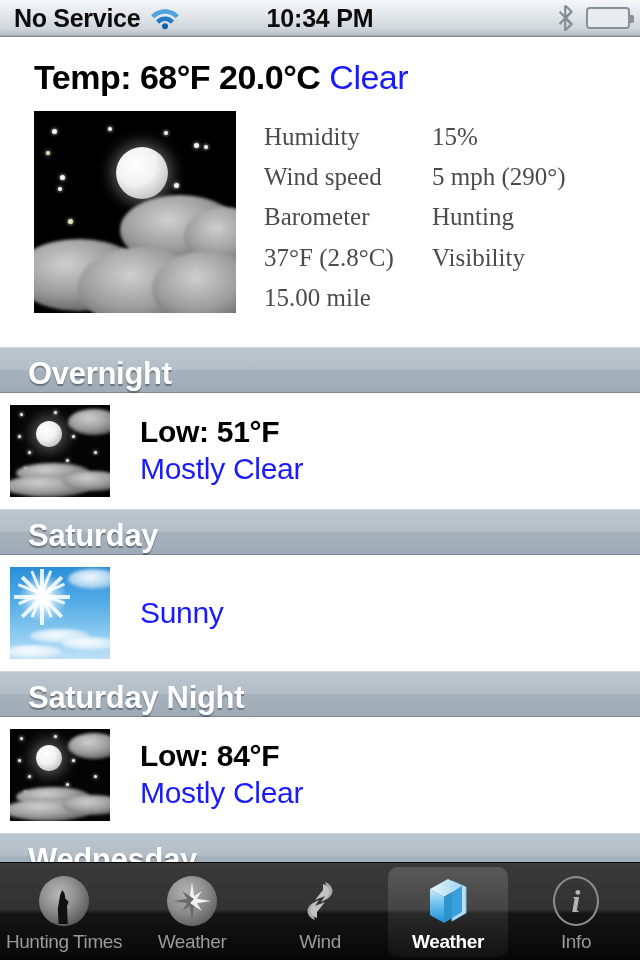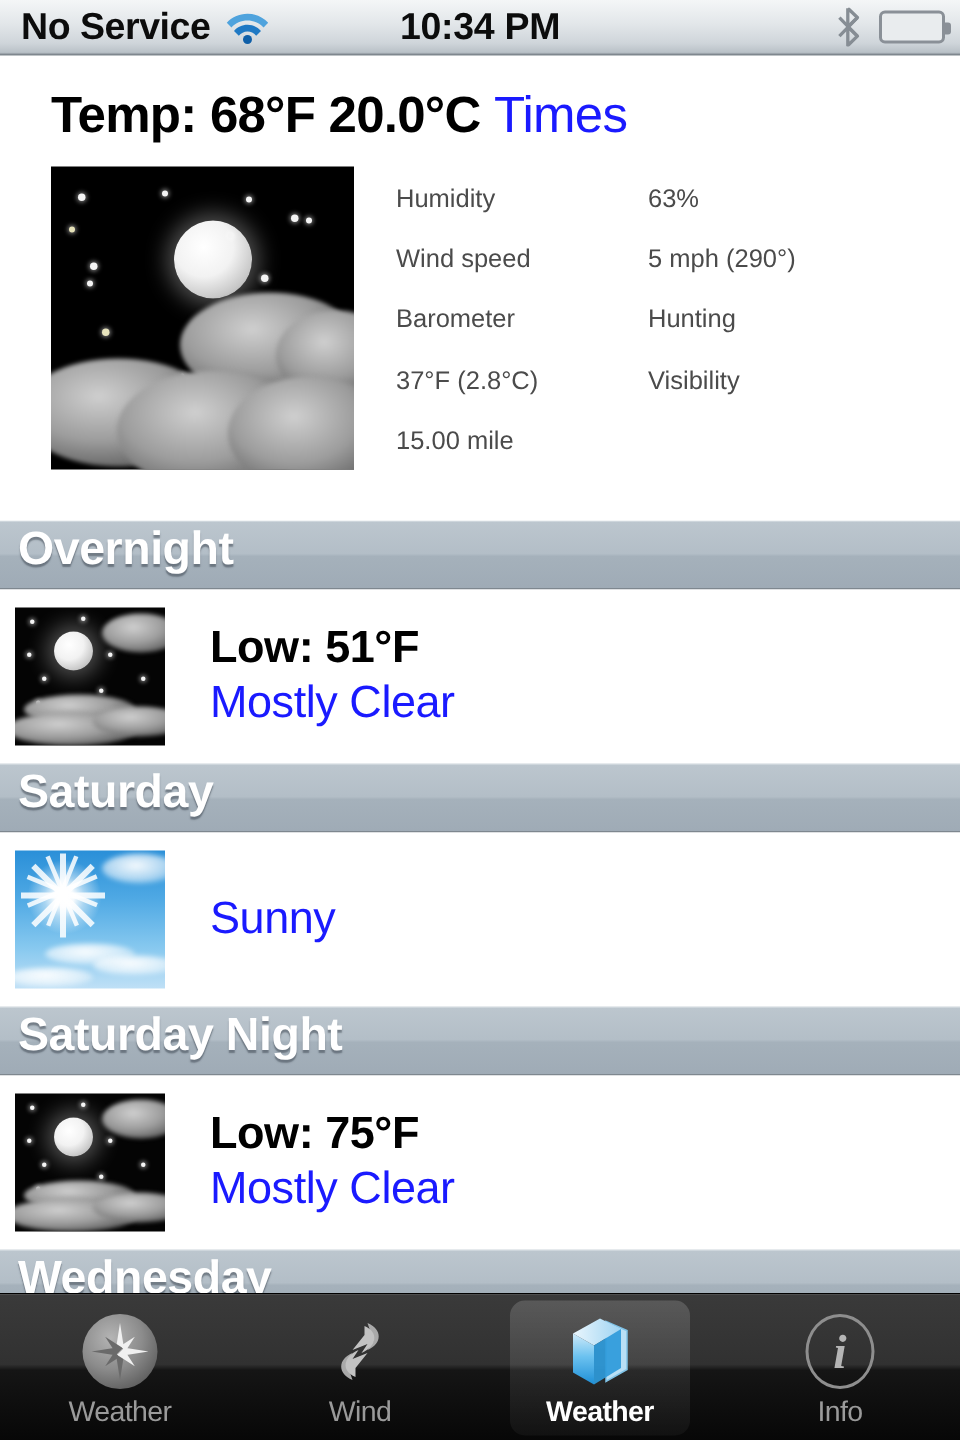--- a/index.html
+++ b/index.html
@@ -66,21 +66,21 @@
   #current-body { display:flex; padding:0 0 0 34px; }
   #current-img {
     width:202px; height:202px; flex:none;
     position:relative; overflow:hidden;
     background:#000;
   }
   #details {
     margin-left:28px; padding-top:12px;
     display:grid; grid-template-columns:168px auto;
     row-gap:11px;
-    font-size:17px; color:#4b4b4b;
+    font-size:25px; color:#4b4b4b;font-family:Liberation Serif, serif;
   }
   #details .dval { color:#4b4b4b; }
 
   
   .night { background:#040404; position:relative; overflow:hidden; }
   .night .moon {
     position:absolute; border-radius:50%;
     background:radial-gradient(circle at 38% 34%, #ffffff 0%, #f2f2f2 42%, #c9c9c9 72%, #9a9a9a 100%);
     box-shadow:0 0 14px 5px rgba(255,255,255,0.30);
   }
@@ -112,22 +112,22 @@
     background:radial-gradient(ellipse at 45% 40%, rgba(255,255,255,0.95) 0%, rgba(255,255,255,0.6) 50%, rgba(255,255,255,0) 100%);
     filter:blur(1.6px);
   }
 
   
   .section-header {
     width:640px; height:46px;
     background:linear-gradient(to bottom, #bcc6ce 0%, #b3bec7 48%, #a5b1bb 52%, #9fabb6 100%);
     border-top:1px solid #ced6dc;
     border-bottom:1px solid #7e878f;
-    display:flex; align-items:flex-start;
-    padding-left:12px;
+    display:flex; align-items:flex-end;
+    padding-left:28px;
   }
   .section-header span {
     font-size:31px; font-weight:bold; color:#ffffff;
     text-shadow:0 2px 1px rgba(60,70,80,0.55);
     letter-spacing:-0.3px;
   }
   .forecast-row {
     width:640px; height:116px;
     background:#fff;
     display:flex; align-items:center;
@@ -242,21 +242,21 @@
       </span>
       <span class="battery">
         <span class="battery-fill"></span>
       </span>
     </div>
   </div>
 
   <div id="current">
     <div id="temp-line">
       <span>Temp: 68°F 20.0°C</span>
-      <span class="cond">Times</span>
+      <span class="cond">Clear</span>
     </div>
 
     <div id="current-body">
       <div id="current-img" class="night">
         <div class="moon" style="left:82px; top:36px; width:52px; height:52px;"></div>
         <div class="star" style="left:18px; top:18px;  width:5px; height:5px;"></div>
         <div class="star" style="left:74px; top:16px;  width:4px; height:4px;"></div>
         <div class="star" style="left:130px;top:20px;  width:4px; height:4px;"></div>
         <div class="star" style="left:160px;top:32px;  width:5px; height:5px;"></div>
         <div class="star" style="left:170px;top:34px;  width:4px; height:4px;"></div>
@@ -270,21 +270,21 @@
         <div class="star" style="left:86px; top:138px; width:3px; height:3px;"></div>
         <div class="cloud" style="left:86px; top:84px;  width:120px; height:70px;"></div>
         <div class="cloud" style="left:150px;top:96px;  width:80px;  height:60px;"></div>
         <div class="cloud" style="left:-20px;top:128px; width:130px; height:72px;"></div>
         <div class="cloud" style="left:44px; top:136px; width:130px; height:80px;"></div>
         <div class="cloud" style="left:118px;top:140px; width:110px; height:76px;"></div>
       </div>
 
       <div id="details">
         <div class="dlabel">Humidity</div>
-        <div class="dval">63%</div>
+        <div class="dval">15%</div>
         <div class="dlabel">Wind speed</div>
         <div class="dval">5 mph (290°)</div>
         <div class="dlabel">Barometer</div>
         <div class="dlabel">Hunting</div>
         <div class="dval">37°F (2.8°C)</div>
         <div class="dlabel">Visibility</div>
         <div class="dval">15.00 mile</div>
       </div>
     </div>
   </div>
@@ -355,33 +355,41 @@
         <div class="star" style="left:18px; top:46px; width:3px; height:3px;"></div>
         <div class="star" style="left:56px; top:54px; width:3px; height:3px;"></div>
         <div class="star" style="left:84px; top:46px; width:3px; height:3px;"></div>
         <div class="star" style="left:14px; top:62px; width:3px; height:3px;"></div>
         <div class="cloud" style="left:58px; top:4px;  width:52px; height:26px;"></div>
         <div class="cloud" style="left:6px;  top:58px; width:74px; height:20px;"></div>
         <div class="cloud" style="left:-6px; top:70px; width:88px; height:22px;"></div>
         <div class="cloud" style="left:52px; top:66px; width:62px; height:20px;"></div>
       </div>
       <div class="fc-text">
-        <div class="fc-temp">Low: 75°F</div>
+        <div class="fc-temp">Low: 84°F</div>
         <div class="fc-cond">Mostly Clear</div>
       </div>
     </div>
 
     <div class="section-header">
       <span>Wednesday</span>
     </div>
 
   </div>
 
   <div id="tabbar">
 
+    <div class="tab">
+      <div class="tab-icon">
+        <div class="icon-hunting">
+            <div class="howl"></div>
+          </div>
+      </div>
+      <div class="tab-label">Hunting Times</div>
+    </div>
 
     <div class="tab">
       <div class="tab-icon">
         <div class="icon-compass">
           <div class="pt" style="transform:rotate(0deg);"></div>
           <div class="pt" style="transform:rotate(90deg);"></div>
           <div class="pt d" style="transform:rotate(45deg);"></div>
           <div class="pt d" style="transform:rotate(135deg);"></div>
         </div>
       </div>

